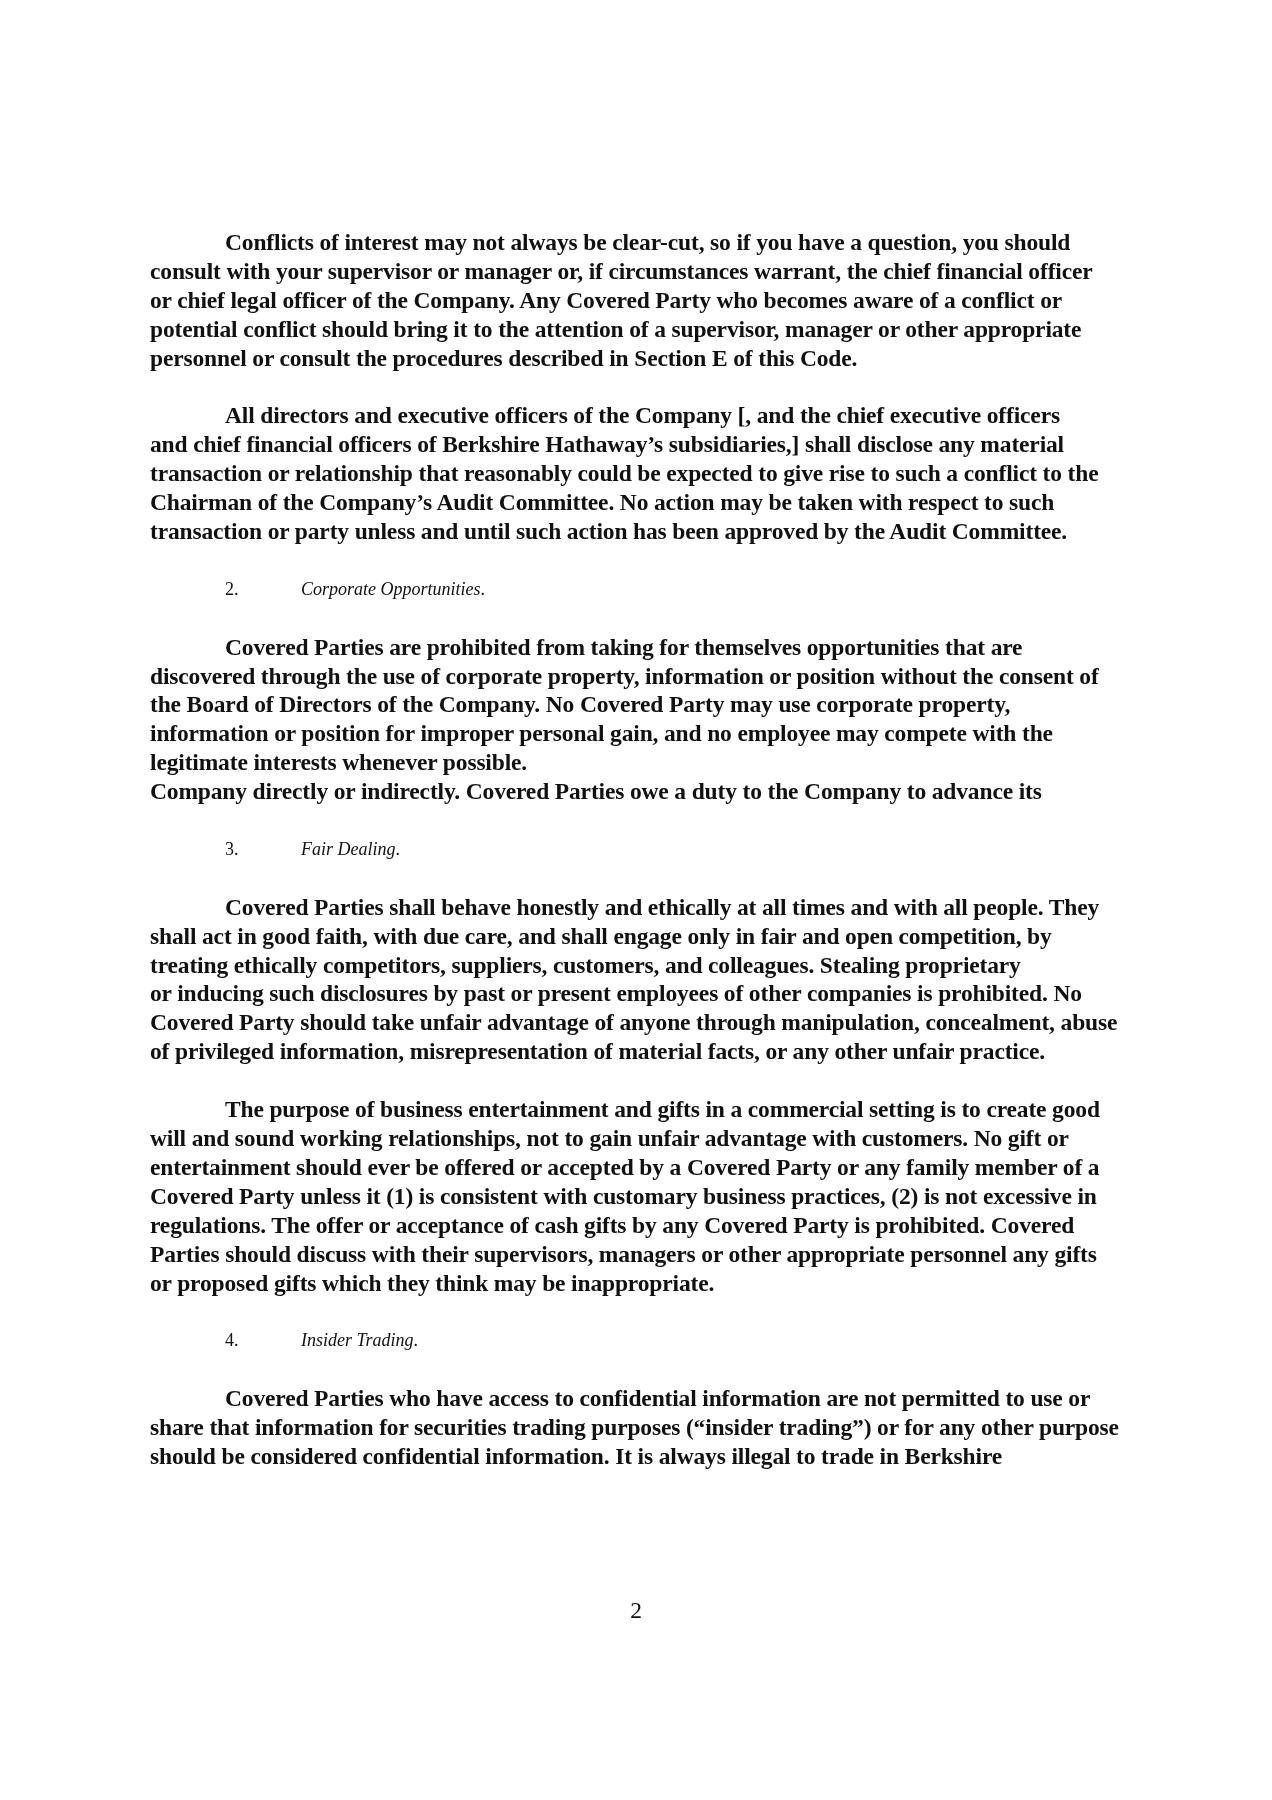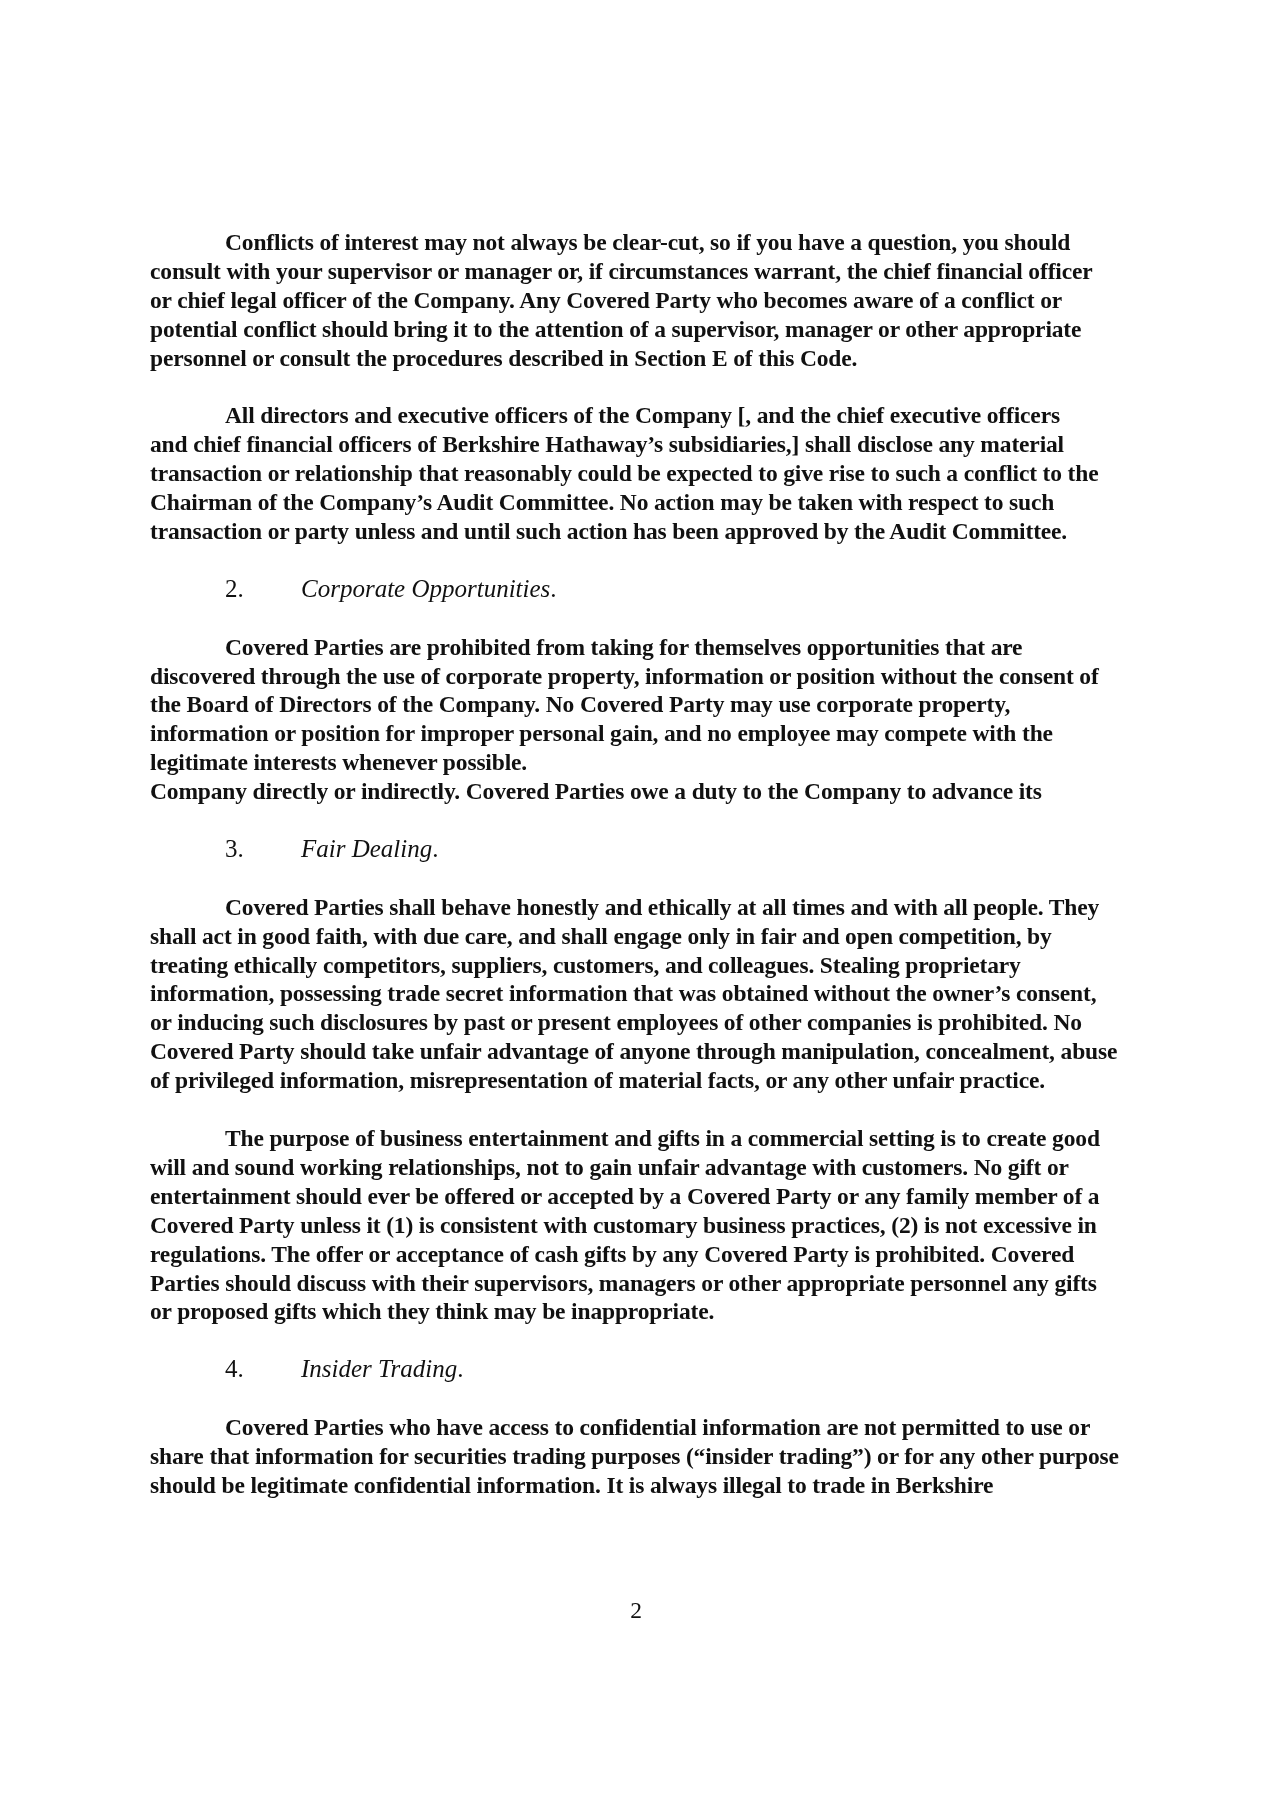--- a/index.html
+++ b/index.html
@@ -34,21 +34,21 @@
       white-space: nowrap;
       font-weight: bold;
     }
     .line.first {
       padding-left: 75px;
     }
     .para.lines {
       text-indent: 0;
     }
     .heading {
-      font-size: 25px;
+      font-size: 18px;
       line-height: 28.9px;
       margin: 0 0 28.9px 0;
       padding-left: 75px;
       white-space: nowrap;
     }
     .heading .num {
       display: inline-block;
       width: 76px;
     }
     .heading .title {
@@ -99,21 +99,20 @@
   </p>
 
   <div class="heading">
     <span class="num">3.</span><span class="title">Fair Dealing</span><span>.</span>
   </div>
 
   <p class="para lines">
     <span class="line first">Covered Parties shall behave honestly and ethically at all times and with all people.  They</span>
     <span class="line">shall act in good faith, with due care, and shall engage only in fair and open competition, by</span>
     <span class="line">treating ethically competitors, suppliers, customers, and colleagues.  Stealing proprietary</span>
-    <span class="line">information, possessing trade secret information that was obtained without the owner’s consent,</span>
     <span class="line">or inducing such disclosures by past or present employees of other companies is prohibited.  No</span>
     <span class="line">Covered Party should take unfair advantage of anyone through manipulation, concealment, abuse</span>
     <span class="line">of privileged information, misrepresentation of material facts, or any other unfair practice.</span>
   </p>
 
   <p class="para lines">
     <span class="line first">The purpose of business entertainment and gifts in a commercial setting is to create good</span>
     <span class="line">will and sound working relationships, not to gain unfair advantage with customers.  No gift or</span>
     <span class="line">entertainment should ever be offered or accepted by a Covered Party or any family member of a</span>
     <span class="line">Covered Party unless it (1) is consistent with customary business practices, (2) is not excessive in</span>
@@ -122,18 +121,18 @@
     <span class="line">or proposed gifts which they think may be inappropriate.</span>
   </p>
 
   <div class="heading">
     <span class="num">4.</span><span class="title">Insider Trading</span><span>.</span>
   </div>
 
   <p class="para lines">
     <span class="line first">Covered Parties who have access to confidential information are not permitted to use or</span>
     <span class="line">share that information for securities trading purposes (“insider trading”) or for any other purpose</span>
-    <span class="line">should be legitimate confidential information.  It is always illegal to trade in Berkshire</span>
+    <span class="line">should be considered confidential information.  It is always illegal to trade in Berkshire</span>
   </p>
 
 </div>
 
 <div class="page-number">2</div>
 
 </body></html>

